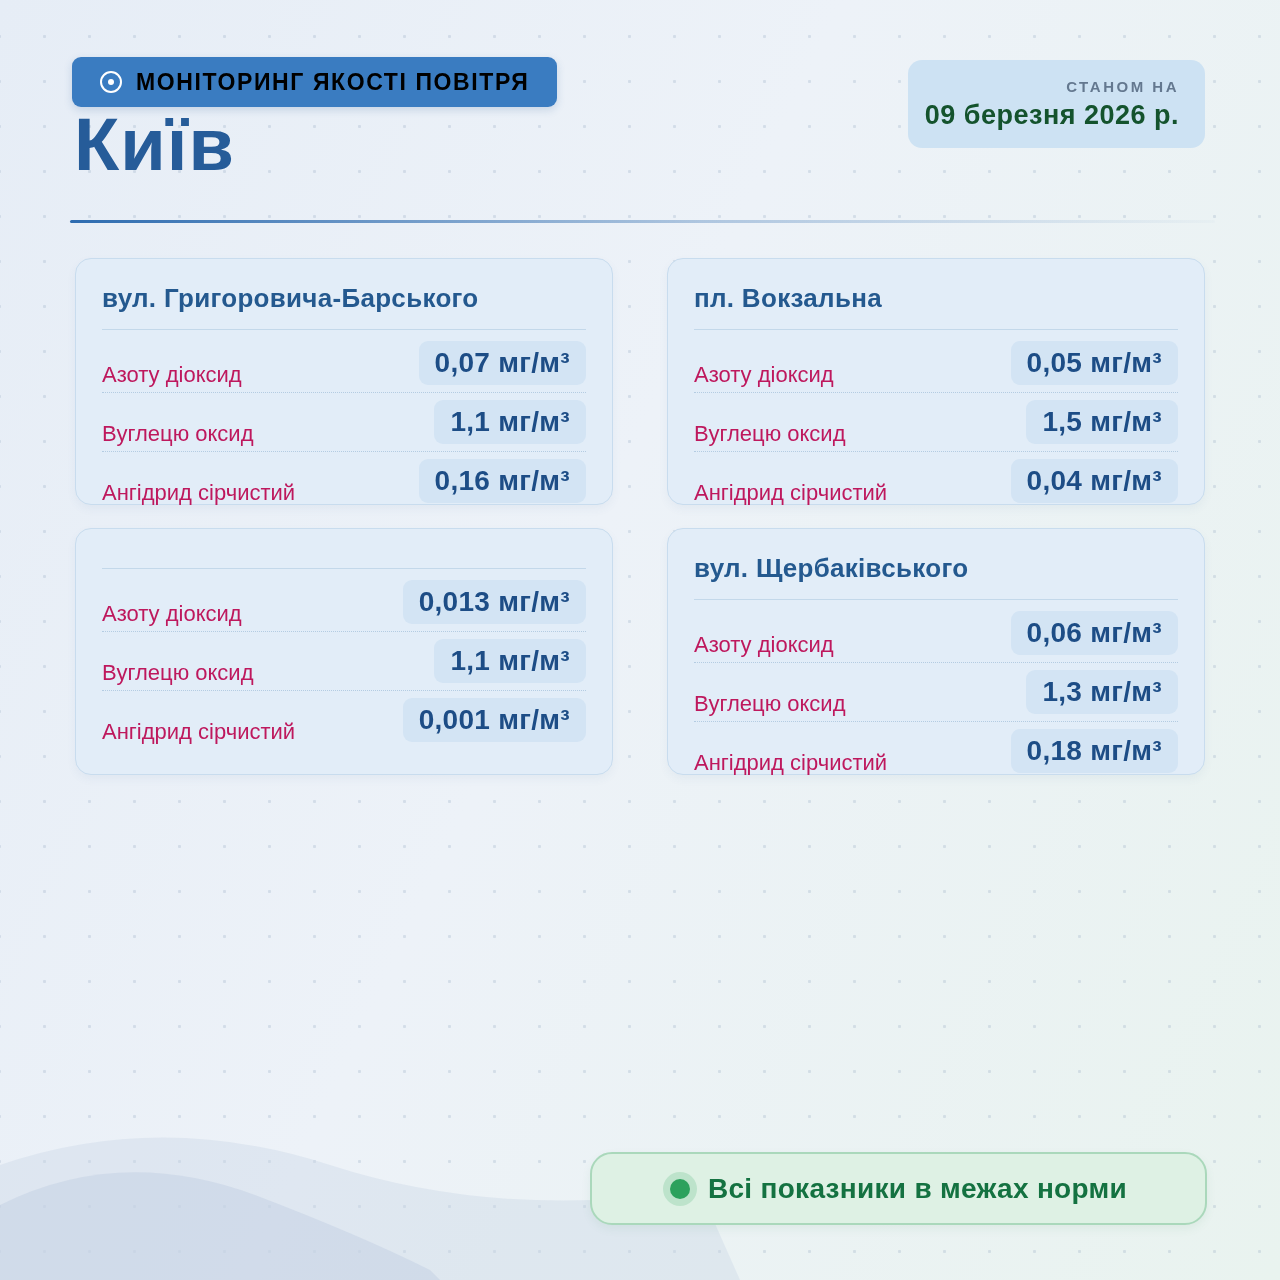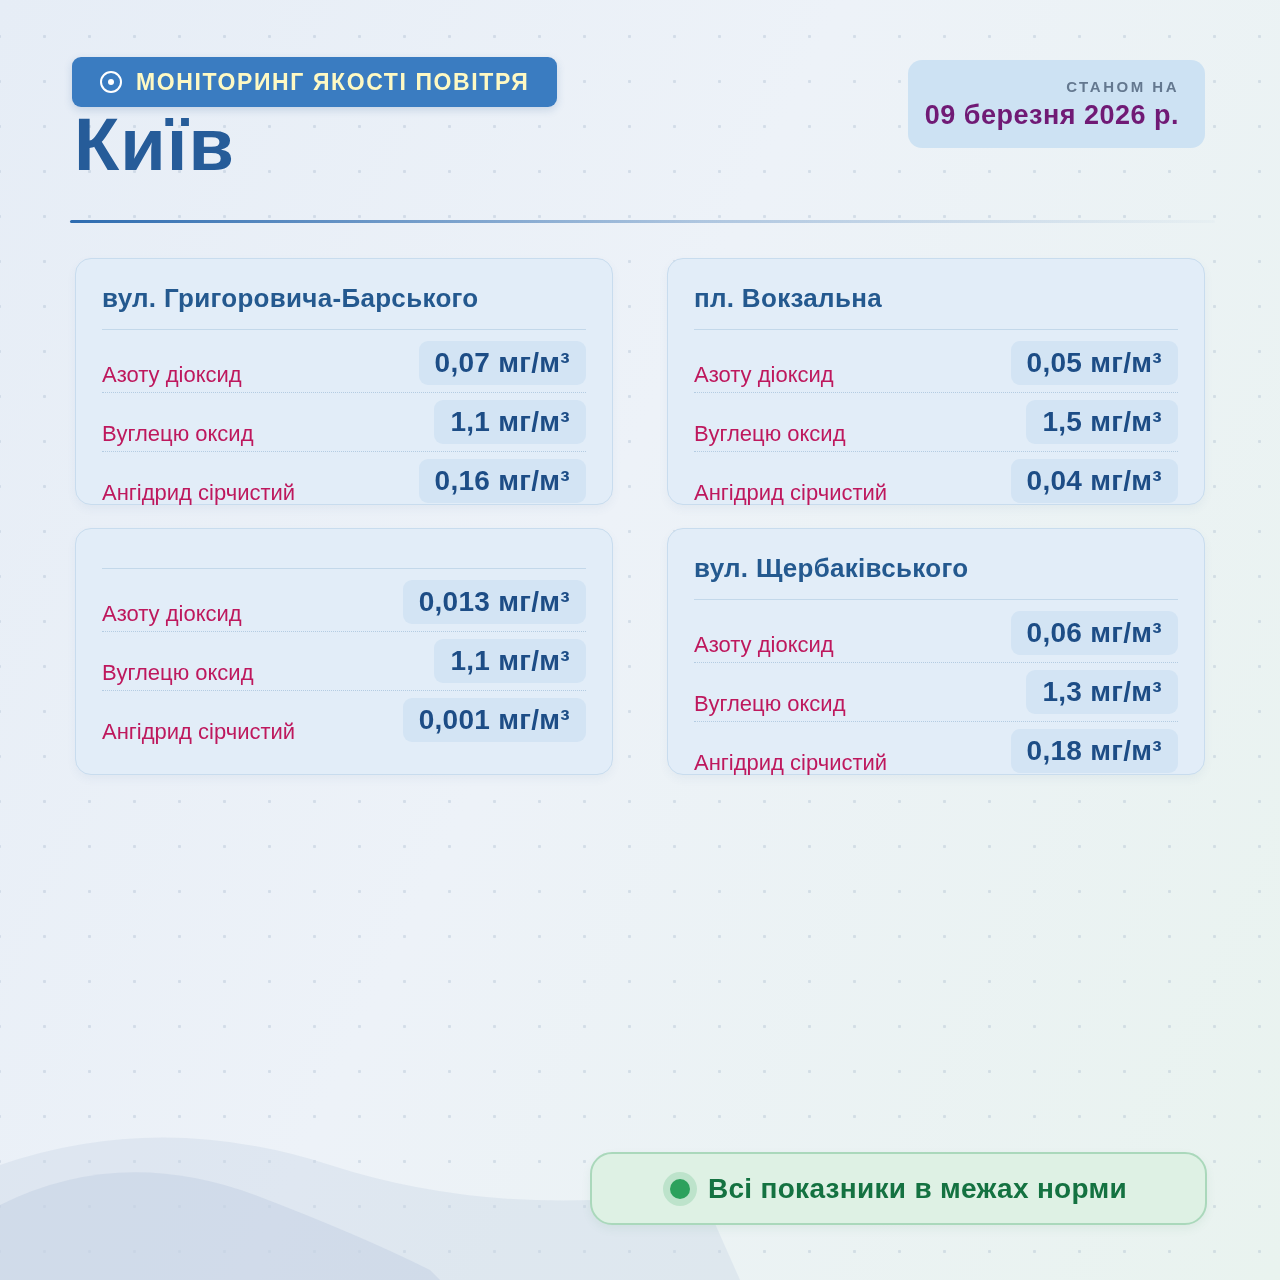--- a/index.html
+++ b/index.html
@@ -15,41 +15,41 @@
   }
   .wave-svg{position:absolute;left:0;bottom:0;}
 
   
   .top-badge{
     position:absolute;left:72px;top:57px;height:50px;
     display:flex;align-items:center;gap:14px;padding:0 28px;
     background:#3a7cc1;border-radius:9px;box-shadow:0 3px 8px rgba(40,90,150,0.18);
   }
   .top-badge .label{
-    color:#fef9c3;font-weight:800;font-size:23px;letter-spacing:1.6px;
+    color:#000000;font-weight:800;font-size:23px;letter-spacing:1.6px;
   }
   .target-icon{
     width:18px;height:18px;border:2.5px solid #fff;border-radius:50%;
     display:flex;align-items:center;justify-content:center;flex:0 0 auto;
   }
   .target-icon::after{content:"";width:6px;height:6px;background:#fff;border-radius:50%;}
 
   .city-title{
     position:absolute;left:74px;top:108px;
     font-size:74px;font-weight:800;color:#265c99;letter-spacing:1px;line-height:1;
   }
 
   .date-badge{
     position:absolute;right:75px;top:60px;width:297px;height:88px;box-sizing:border-box;
     background:#cde2f3;border-radius:14px;
     display:flex;flex-direction:column;justify-content:center;align-items:flex-end;
     padding-right:26px;gap:5px;
   }
   .date-badge .caption{font-size:15px;font-weight:600;letter-spacing:2.5px;color:#64788f;}
-  .date-badge .date{font-size:27px;font-weight:800;color:#701a75;letter-spacing:0.5px;}
+  .date-badge .date{font-size:27px;font-weight:800;color:#14532d;letter-spacing:0.5px;}
 
   .header-rule{
     position:absolute;left:70px;top:220px;width:1145px;height:3px;
     background:linear-gradient(90deg,#2e6cb0 0%,rgba(98,144,194,0.45) 55%,rgba(150,180,210,0.05) 100%);
     border-radius:2px;
   }
 
   
   .cards{
     position:absolute;left:75px;top:258px;width:1130px;

